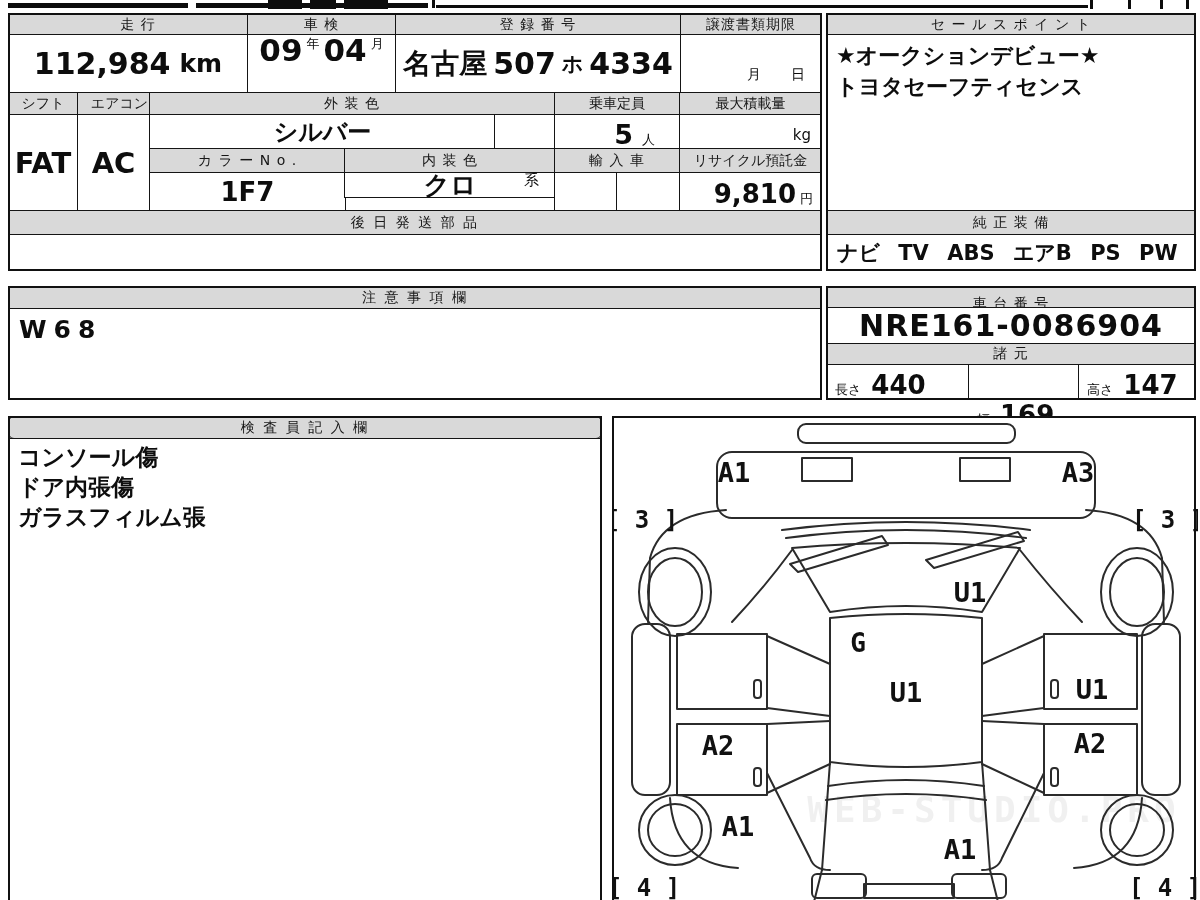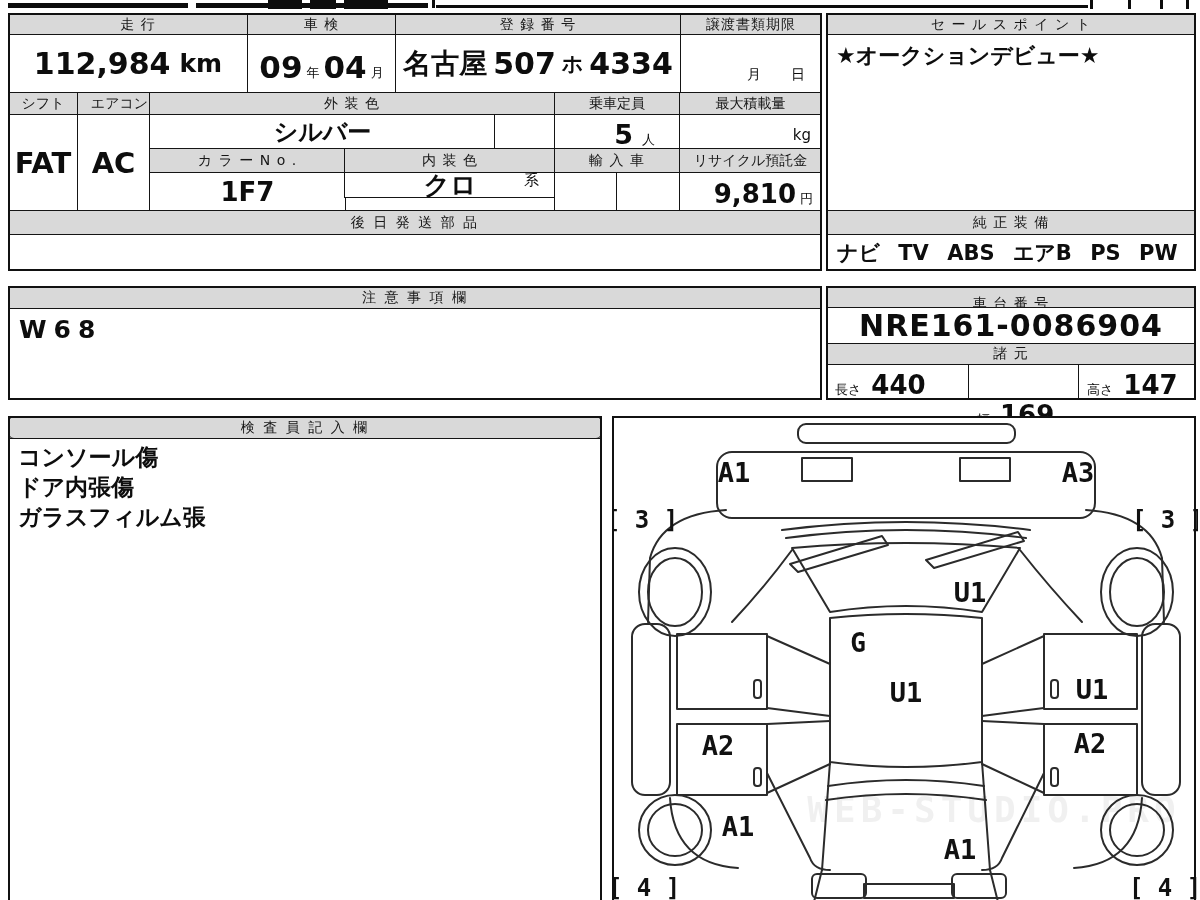--- a/index.html
+++ b/index.html
@@ -39,21 +39,21 @@
   <div class="frag" style="left:1186px;top:0;width:3px;height:9px;"></div>
 
   <div class="c h" style="left:8px;top:13px;width:260px;height:23px;">走 行</div>
   <div class="c h" style="left:247px;top:13px;width:149px;height:23px;">車 検</div>
   <div class="c h" style="left:395px;top:13px;width:286px;height:23px;">登 録 番 号</div>
   <div class="c h" style="left:680px;top:13px;width:142px;height:23px;">譲渡書類期限</div>
 
   <div class="c" style="left:8px;top:34px;width:240px;height:59px;gap:9px;">
     <span class="vBig">112,984</span><span class="bold" style="font-size:25px;">km</span>
   </div>
-  <div class="c" style="left:247px;top:34px;width:149px;height:59px;align-items:flex-end;padding-bottom:10px;gap:4px;">
+  <div class="c" style="left:247px;top:34px;width:149px;height:59px;align-items:flex-start;padding-bottom:10px;gap:4px;">
     <span class="vBig" style="font-size:31px;line-height:30px;">09</span>
     <span class="unitS">年</span>
     <span class="vBig" style="font-size:31px;line-height:30px;">04</span>
     <span class="unitS">月</span>
   </div>
   <div class="c" style="left:395px;top:34px;width:286px;height:59px;gap:6px;">
     <span class="vBig" style="font-size:28px;">名古屋</span>
     <span class="vBig">507</span><span class="bold" style="font-size:21px;">ホ</span><span class="vBig">4334</span>
   </div>
   <div class="c" style="left:680px;top:34px;width:142px;height:59px;align-items:flex-end;justify-content:flex-end;gap:30px;padding:0 16px 8px 0;font-size:14px;">
@@ -98,20 +98,21 @@
 
   <div class="c h" style="left:8px;top:210px;width:814px;height:25px;letter-spacing:2px;">後 日 発 送 部 品</div>
   <div class="c" style="left:8px;top:234px;width:814px;height:37px;"></div>
 
   <div class="c h" style="left:8px;top:286px;width:814px;height:23px;letter-spacing:2px;">注 意 事 項 欄</div>
   <div class="c leftTop" style="left:8px;top:308px;width:814px;height:92px;font-weight:bold;font-size:25px;letter-spacing:7px;padding:6px 10px;">W68</div>
 
   <div class="c h" style="left:826px;top:13px;width:370px;height:23px;">セ ー ル ス ポ イ ン ト</div>
   <div class="c linesBody" style="left:826px;top:34px;width:370px;height:177px;">
     <span>★オークションデビュー★</span>
+    <span>トヨタセーフティセンス</span>
   </div>
   <div class="c h" style="left:826px;top:210px;width:370px;height:25px;">純 正 装 備</div>
   <div class="c" style="left:826px;top:234px;width:370px;height:37px;justify-content:flex-start;font-weight:bold;font-size:21px;word-spacing:11px;padding-left:10px;">ナビ TV ABS エアB PS PW</div>
 
   <div class="c h" style="left:826px;top:286px;width:370px;height:36px;">車 台 番 号</div>
   <div class="c bold" style="left:826px;top:307px;width:370px;height:37px;font-size:30px;letter-spacing:1px;">NRE161-0086904</div>
   <div class="c h" style="left:826px;top:343px;width:370px;height:22px;">諸 元</div>
   <div class="c" style="left:826px;top:364px;width:143px;height:36px;justify-content:flex-start;align-items:baseline;padding:5px 0 0 8px;gap:10px;">
     <span class="unitS">長さ</span>
     <span class="bold" style="font-size:26px;">440</span>

